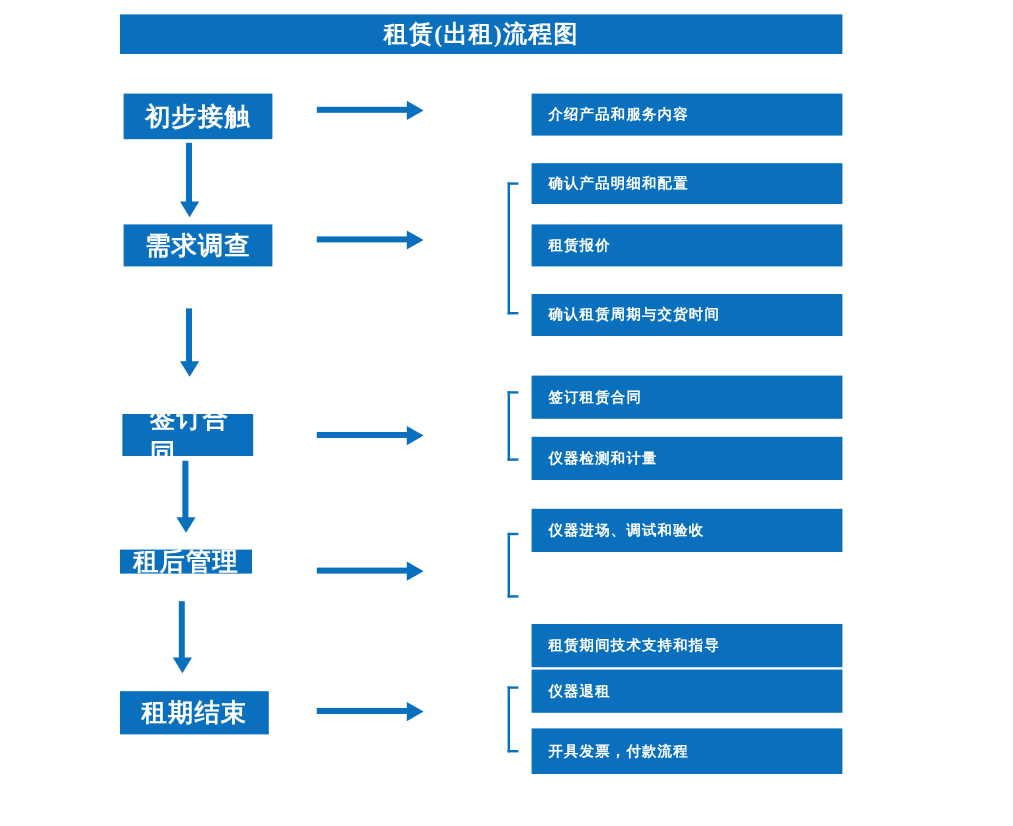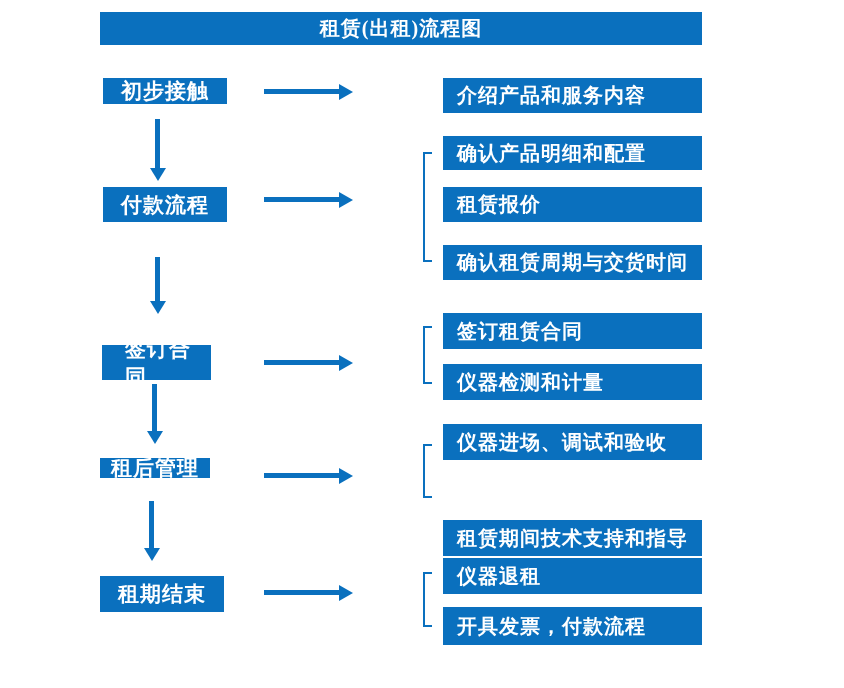--- a/index.html
+++ b/index.html
@@ -12,21 +12,21 @@
     position:absolute;left:100px;top:12px;width:602px;height:33px;
     background:var(--primary);color:var(--box-text);
     font-weight:bold;font-size:20px;letter-spacing:1px;
     display:flex;align-items:center;justify-content:center;
   }
   .box{
     position:absolute;background:var(--primary);color:var(--box-text);
     font-weight:bold;display:flex;align-items:center;box-sizing:border-box;
   }
   .step{justify-content:center;font-size:21px;letter-spacing:1px;}
-  .out{justify-content:flex-start;padding-left:14px;font-size:20px;letter-spacing:1px;}
+  .out{justify-content:flex-start;padding-left:14px;font-size:12px;letter-spacing:1px;}
   .arrow-right{position:absolute;height:16px;}
   .arrow-right::before{
     content:"";position:absolute;left:0;top:5px;height:5px;right:13px;
     background:var(--primary);
   }
   .arrow-right::after{
     content:"";position:absolute;right:0;top:0;width:0;height:0;
     border-left:14px solid var(--primary);
     border-top:8px solid transparent;border-bottom:8px solid transparent;
   }
@@ -46,22 +46,22 @@
     box-sizing:border-box;
   }
 </style>
 </head>
 <body>
 
 <div class="canvas">
 
   <div class="banner">租赁(出租)流程图</div>
 
-  <div class="box step" style="left:103px;top:78px;width:124px;height:26px;font-family:Liberation Mono, monospace;">初步接触</div>
-  <div class="box step" style="left:103px;top:187px;width:124px;height:35px;">付款流程</div>
+  <div class="box step" style="left:103px;top:78px;width:124px;height:38px;font-family:Liberation Mono, monospace;">初步接触</div>
+  <div class="box step" style="left:103px;top:187px;width:124px;height:35px;">需求调查</div>
   <div class="box step" style="left:102px;top:345px;width:109px;height:35px;padding-left:23px;">签订合同</div>
   <div class="box step" style="left:100px;top:458px;width:110px;height:20px;">租后管理</div>
   <div class="box step" style="left:100px;top:576px;width:124px;height:36px;">租期结束</div>
 
   <div class="arrow-down" style="left:150px;top:119px;height:62px;"></div>
   <div class="arrow-down" style="left:150px;top:257px;height:57px;"></div>
   <div class="arrow-down" style="left:147px;top:384px;height:60px;"></div>
   <div class="arrow-down" style="left:144px;top:501px;height:60px;"></div>
 
   <div class="arrow-right" style="left:264px;top:84px;width:89px;"></div>

